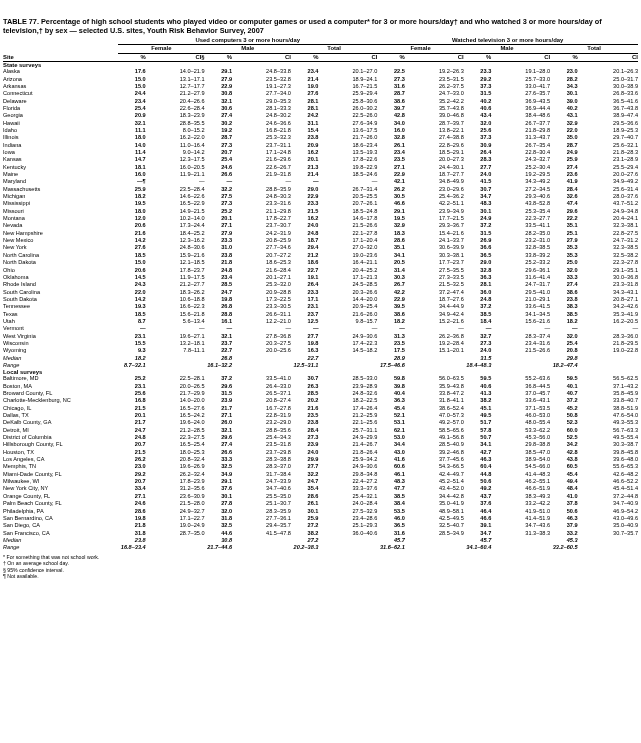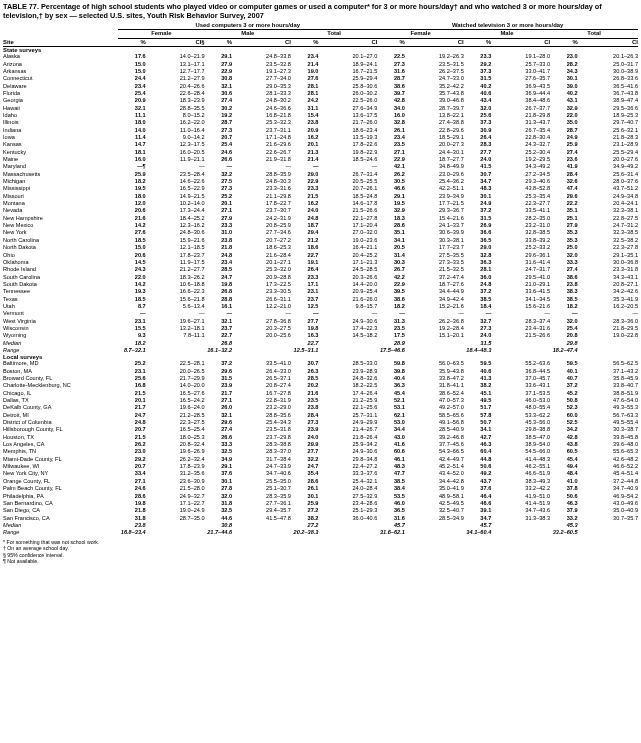--- a/index.html
+++ b/index.html
@@ -1,18 +1,18 @@
 <!DOCTYPE html>
 <html><head>
 <meta charset="utf-8">
 <style>
   html,body{margin:0;padding:0;background:#fff;}
   body{width:641px;font-family:"Liberation Sans",sans-serif;color:#000;}
   .page{width:641px;padding:2px 3px 0 3px;box-sizing:border-box;}
-  .title{font-size:7.3px;font-weight:bold;line-height:9px;margin:0 0 2px 0;}
+  .title{font-size:7.3px;font-weight:bold;line-height:9px;margin:15px 0 2px 0;}
   table.main{border-collapse:collapse;width:635px;table-layout:fixed;font-size:5.6px;}
   table.main td,table.main th{padding:0;margin:0;vertical-align:bottom;white-space:nowrap;}
   .hdr-grp{font-weight:bold;text-align:center;font-size:5.9px;}
   .hdr-sub{font-weight:bold;text-align:center;font-size:5.9px;}
   .hdr-site{font-weight:bold;text-align:left;font-size:5.9px;}
   .bb{border-bottom:1px solid #000;}
   .secthead{font-weight:bold;font-size:5.9px;text-align:left;padding-top:3px;padding-bottom:1px;}
   .site{text-align:left;padding-left:0;}
   .num{text-align:right;padding-right:2px;}
   .ci{text-align:right;padding-right:1px;}

